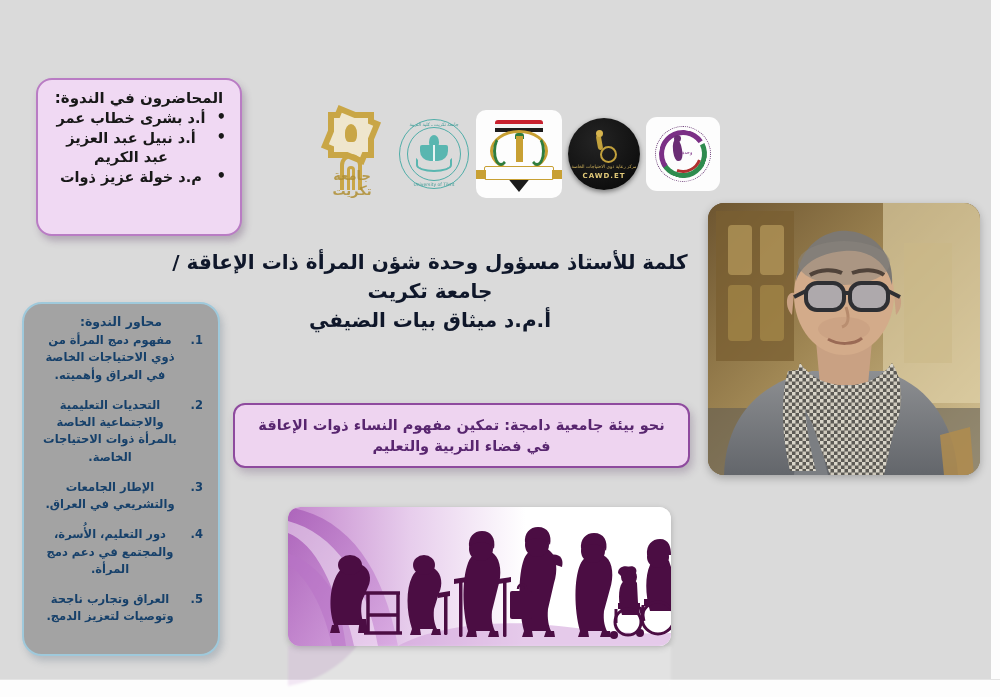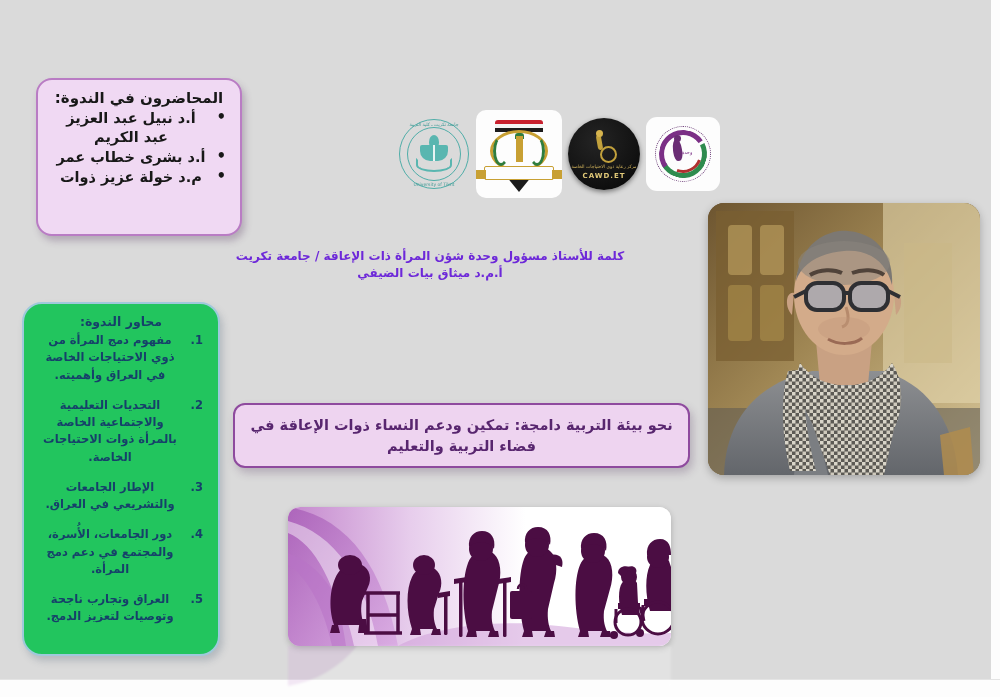--- a/index.html
+++ b/index.html
@@ -389,35 +389,35 @@
     opacity: .85;
   }
 
   
   .headline {
     position: absolute;
     left: 150px;
     top: 248px;
     width: 560px;
     text-align: center;
-    color: #6d28d9;
-    font-weight: bold;
-    font-size: 12px;
+    color: #0f172a;
+    font-weight: bold;
+    font-size: 20px;
     line-height: 1.45;
     direction: rtl;
   }
 
   
   .agenda-box {
     position: absolute;
     left: 22px;
     top: 302px;
     width: 198px;
     height: 354px;
-    background: #22c55e;
+    background: #a3a3a3;
     border: 2px solid #9fc9db;
     border-radius: 20px;
     box-shadow: 3px 5px 7px rgba(70,90,110,0.25);
     box-sizing: border-box;
     padding: 10px 12px;
     direction: rtl;
   }
   .agenda-title {
     text-align: center;
     font-weight: bold;
@@ -524,22 +524,22 @@
 
 <div id="slide">
 
   <div class="canvas"></div>
   <div class="canvas-edge-right"></div>
   <div class="canvas-edge-bottom"></div>
 
   <div class="lecturers-box">
     <div class="lect-title">المحاضرون في الندوة:</div>
     <ul class="lect-list">
+      <li>أ.د بشرى خطاب عمر</li>
       <li>أ.د نبيل عبد العزيز عبد الكريم</li>
-      <li>أ.د بشرى خطاب عمر</li>
       <li>م.د خولة عزيز ذوات</li>
     </ul>
   </div>
 
   <div class="logos">
 
     <div class="logo logo-cawd-white">
       <div class="lw-ring"></div>
       <div class="lw-arc-g"></div>
       <div class="lw-arc-p"></div>
@@ -571,41 +571,51 @@
     <div class="logo logo-teal">
       <div class="lt-outer"></div>
       <div class="lt-inner"></div>
       <div class="lt-flame"></div>
       <div class="lt-book"></div>
       <div class="lt-wheat"></div>
       <div class="lt-txt-top">جامعة تكريت ـ كلية التربية</div>
       <div class="lt-txt-bot">University of Tikrit</div>
     </div>
 
+    <div class="logo logo-tikrit">
+      <div class="ltk-star"></div>
+      <div class="ltk-star2"></div>
+      <div class="ltk-star-in"></div>
+      <div class="ltk-star-in2"></div>
+      <div class="ltk-lamp"></div>
+      <div class="ltk-col"></div>
+      <div class="ltk-col-in"></div>
+      <div class="ltk-name">جامعة تكريت</div>
+    </div>
 
   </div>
 
   <div class="headline">
     <div>كلمة للأستاذ مسؤول وحدة شؤن المرأة ذات الإعاقة / جامعة تكريت</div>
     <div>أ.م.د ميثاق بيات الضيفي</div>
   </div>
 
   <div class="agenda-box">
     <div class="agenda-title">محاور الندوة:</div>
     <ol class="agenda-list">
       <li>مفهوم دمج المرأة من ذوي الاحتياجات الخاصة في العراق وأهميته.</li>
       <li>التحديات التعليمية والاجتماعية الخاصة بالمرأة ذوات الاحتياجات الخاصة.</li>
       <li>الإطار الجامعات والتشريعي في العراق.</li>
-      <li>دور الجامعات، الأُسرة، والمجتمع في دعم دمج المرأة.</li>
+      <li>دور التعليم، الأُسرة، والمجتمع في دعم دمج المرأة.</li>
       <li>العراق وتجارب ناجحة وتوصيات لتعزيز الدمج.</li>
     </ol>
   </div>
 
   <div class="theme-banner">
-    <span>نحو بيئة التربية دامجة: تمكين ودعم النساء ذوات الإعاقة في فضاء التربية والتعليم</span>
+    <span>نحو بيئة جامعية دامجة: تمكين مفهوم النساء ذوات الإعاقة في فضاء التربية والتعليم</span>
   </div>
 
   <div class="portrait">
     <svg width="272" height="272" viewBox="0 0 272 272">
       <defs>
         <linearGradient id="bgWall" x1="0" y1="0" x2="1" y2="1">
           <stop offset="0%" stop-color="#6d5530"></stop>
           <stop offset="45%" stop-color="#a08754"></stop>
           <stop offset="100%" stop-color="#d8c79a"></stop>
         </linearGradient>

